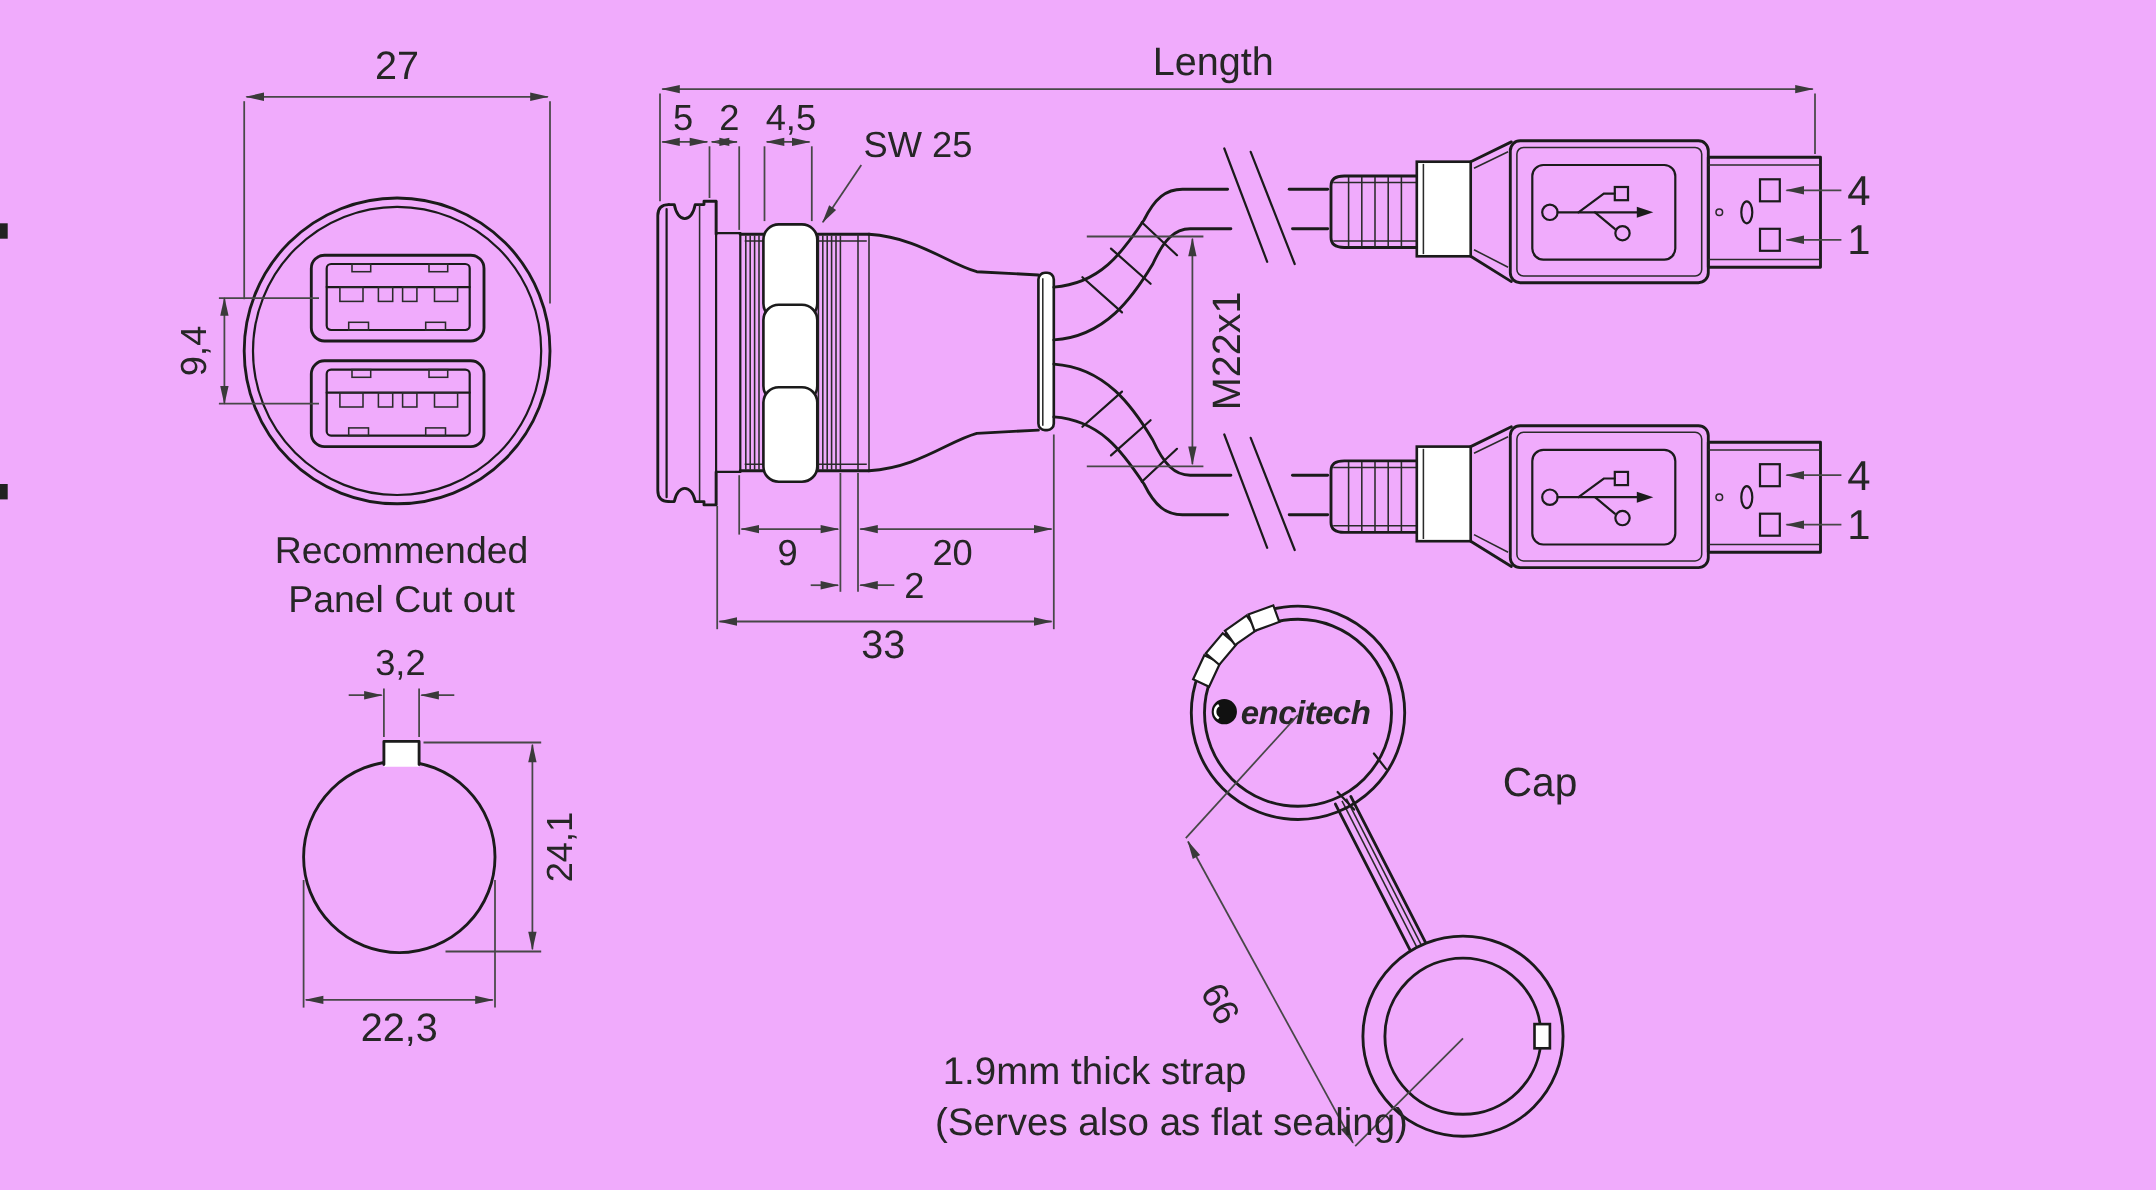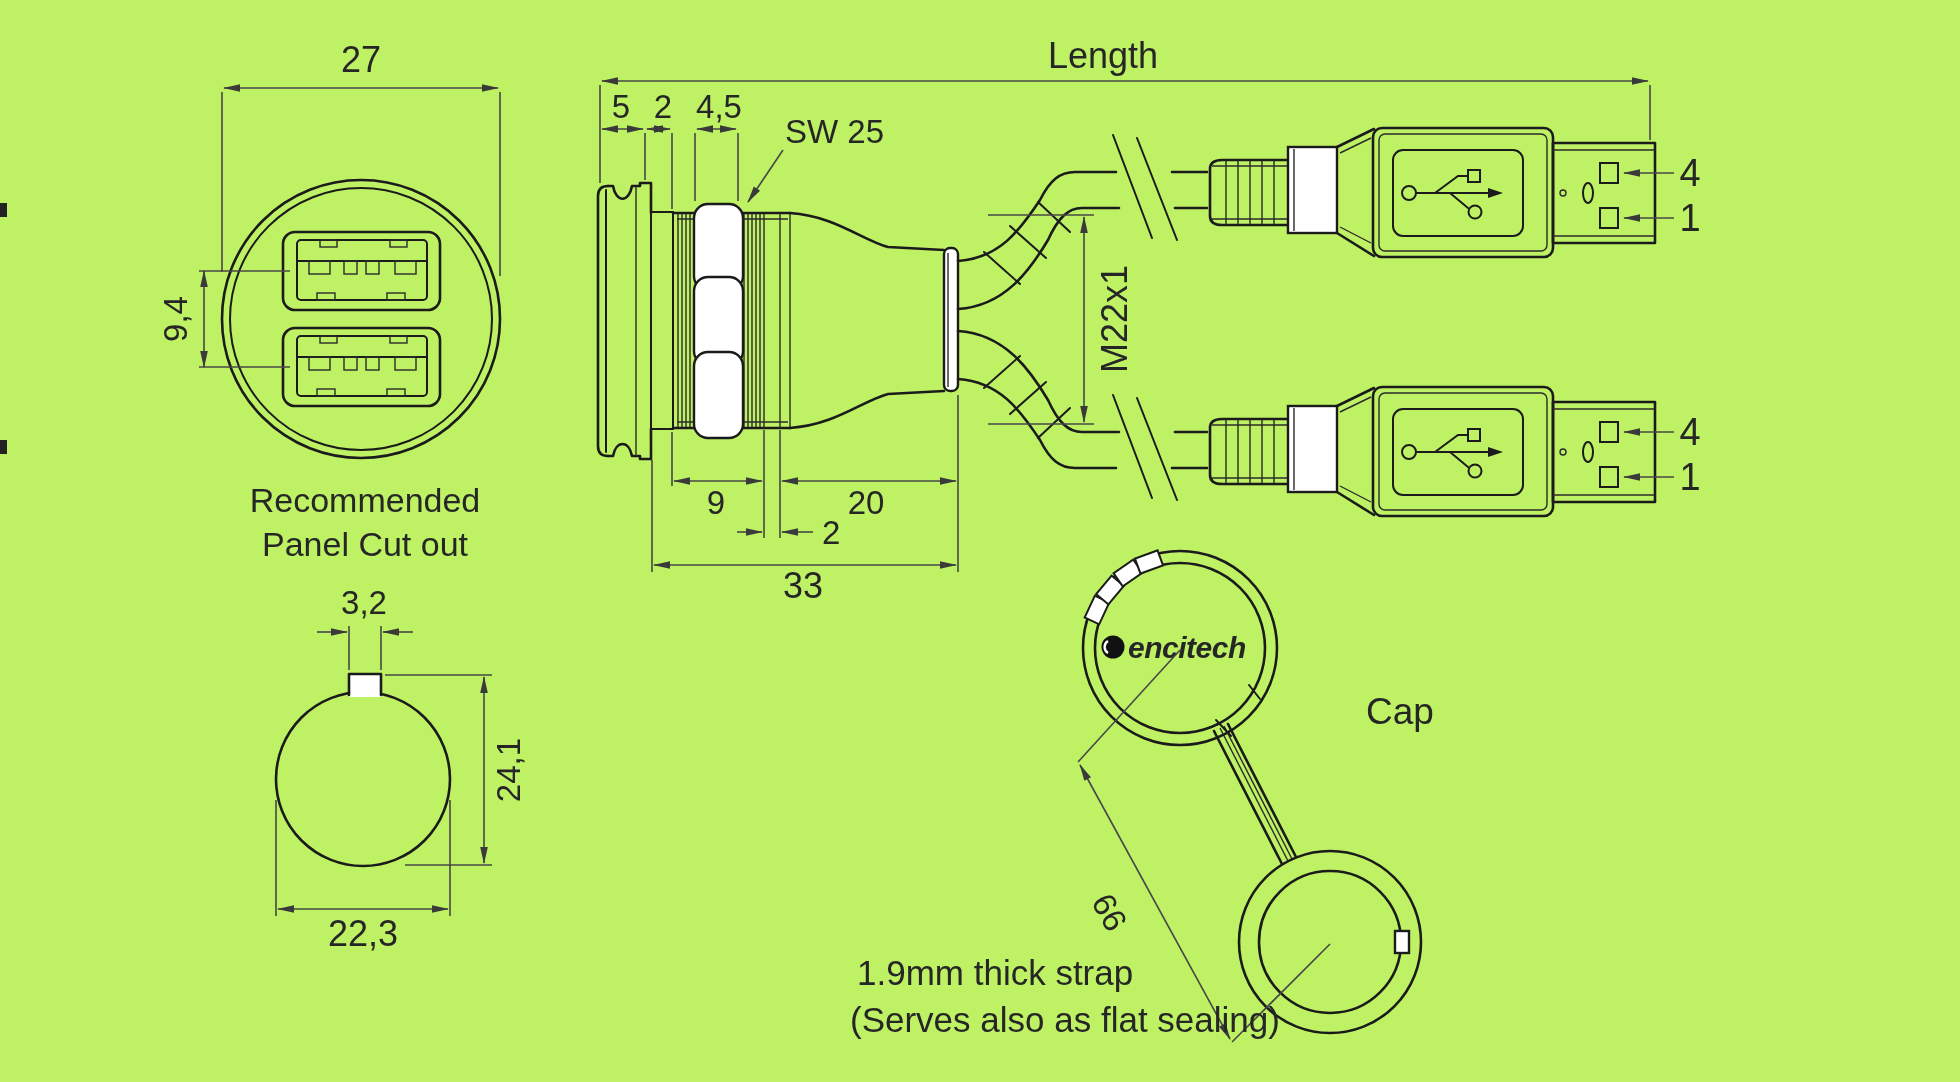--- a/index.html
+++ b/index.html
@@ -1,16 +1,16 @@
 <!DOCTYPE html>
 <html><head>
 <meta charset="utf-8">
 <style>
   html,body{margin:0;padding:0;background:#fff;}
-  #stage{position:relative;width:1960px;height:1082px;background:#bef264;overflow:hidden;
+  #stage{position:relative;width:1960px;height:1082px;background:#f0abfc;overflow:hidden;
          font-family:"Liberation Sans",sans-serif;}
   svg{position:absolute;left:0;top:0;}
   svg text{font-family:"Liberation Sans",sans-serif;fill:#262626;}
   .dim{font-size:36px;}
   .dimS{font-size:33px;}
   .pin{font-size:38px;}
   .head{font-size:34px;}
   .note{font-size:35px;}
   .cap{font-size:37px;}
   .brand{font-size:30px;font-weight:bold;font-style:italic;letter-spacing:-0.5px;}

